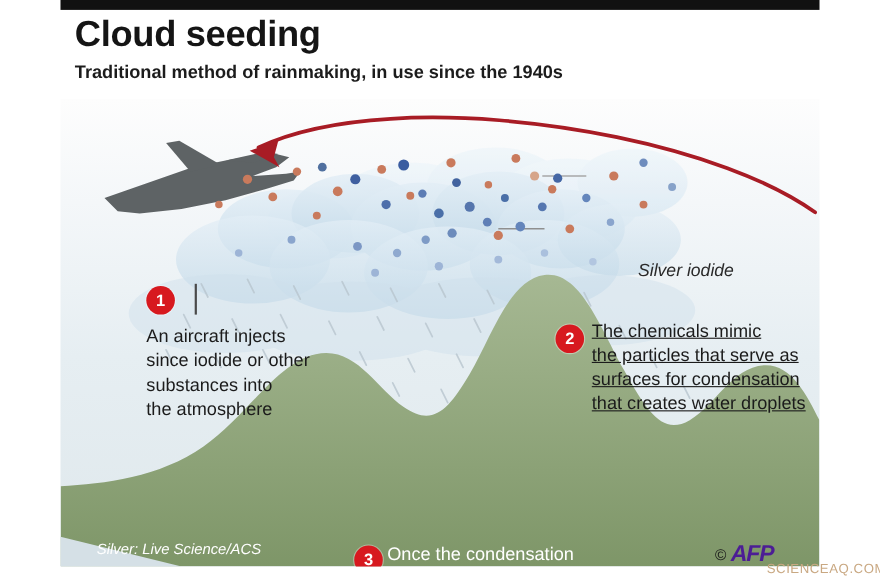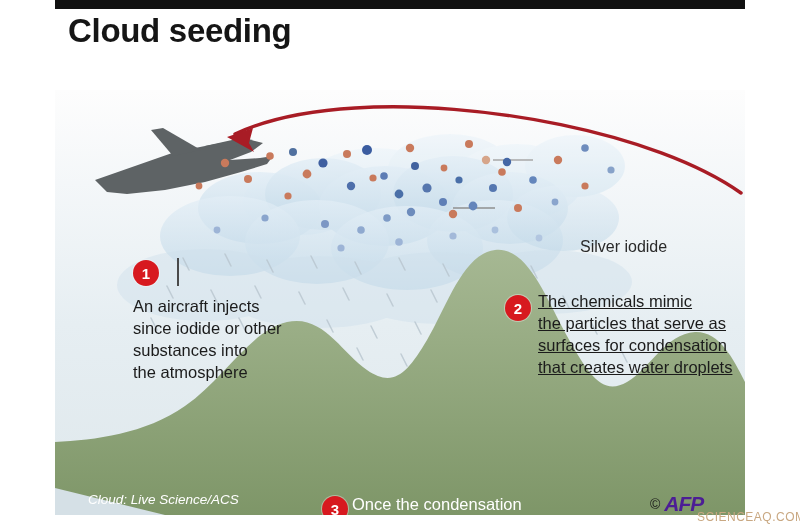--- a/index.html
+++ b/index.html
@@ -38,40 +38,41 @@
   .leader-v{position:absolute;left:44px;top:-37px;width:2px;height:28px;background:#4a4a4a;}
 
   #callout2{left:483px;top:200px;}
   #callout2 .badge{left:-33px;top:5px;}
   #callout2 .ctext{display:block;text-decoration:underline;}
 
   #callout3{left:297px;top:403px;}
   #callout3 .badge{left:-30px;top:3px;}
 
   
-  .si-label{position:absolute;left:525px;top:148px;font-size:16px;color:#2a2a2a;}
+  .si-label{position:absolute;left:525px;top:148px;font-size:16px;color:#2a2a2a;font-style:italic;}
 
   
   .source{position:absolute;left:88px;top:492px;font-size:13.5px;font-style:italic;
           color:#ffffff;}
   .credit{position:absolute;left:650px;top:492px;display:flex;align-items:center;gap:4px;}
   .credit .cmark{font-size:14px;color:#1a1a1a;}
   .credit .afp{font-size:21px;font-weight:bold;font-style:italic;color:#4c1d95;
                letter-spacing:-1px;}
   .watermark{position:absolute;left:697px;top:510px;font-size:12px;
              color:#c9a882;letter-spacing:.5px;}
 </style>
 </head>
 <body>
 
 <div id="page">
 
   <div class="top-bar"></div>
 
   <div class="title">Cloud seeding</div>
+  <div class="subtitle">Traditional method of rainmaking, in use since the 1940s</div>
 
   <div class="scene">
 
     <svg width="690" height="425" viewBox="0 0 690 425">
       <defs>
         <linearGradient id="mtnGrad" x1="0" y1="0" x2="0" y2="1">
           <stop offset="0%" stop-color="#a6b893"></stop>
           <stop offset="100%" stop-color="#7e9668"></stop>
         </linearGradient>
         <linearGradient id="cloudGrad" x1="0" y1="0" x2="0" y2="1">
@@ -266,21 +267,21 @@
       <div class="badge">3</div>
       <div class="ctext light">Once the condensation
 creates water droplets that
 are large enough, the rain will fall</div>
     </div>
 
     <div class="si-label">Silver iodide</div>
 
   </div>
 
-  <div class="source">Cloud: Live Science/ACS</div>
+  <div class="source">Silver: Live Science/ACS</div>
 
   <div class="credit">
     <span class="cmark">©</span>
     <span class="afp">AFP</span>
   </div>
 
   <div class="watermark">SCIENCEAQ.COM</div>
 
 </div>
 

